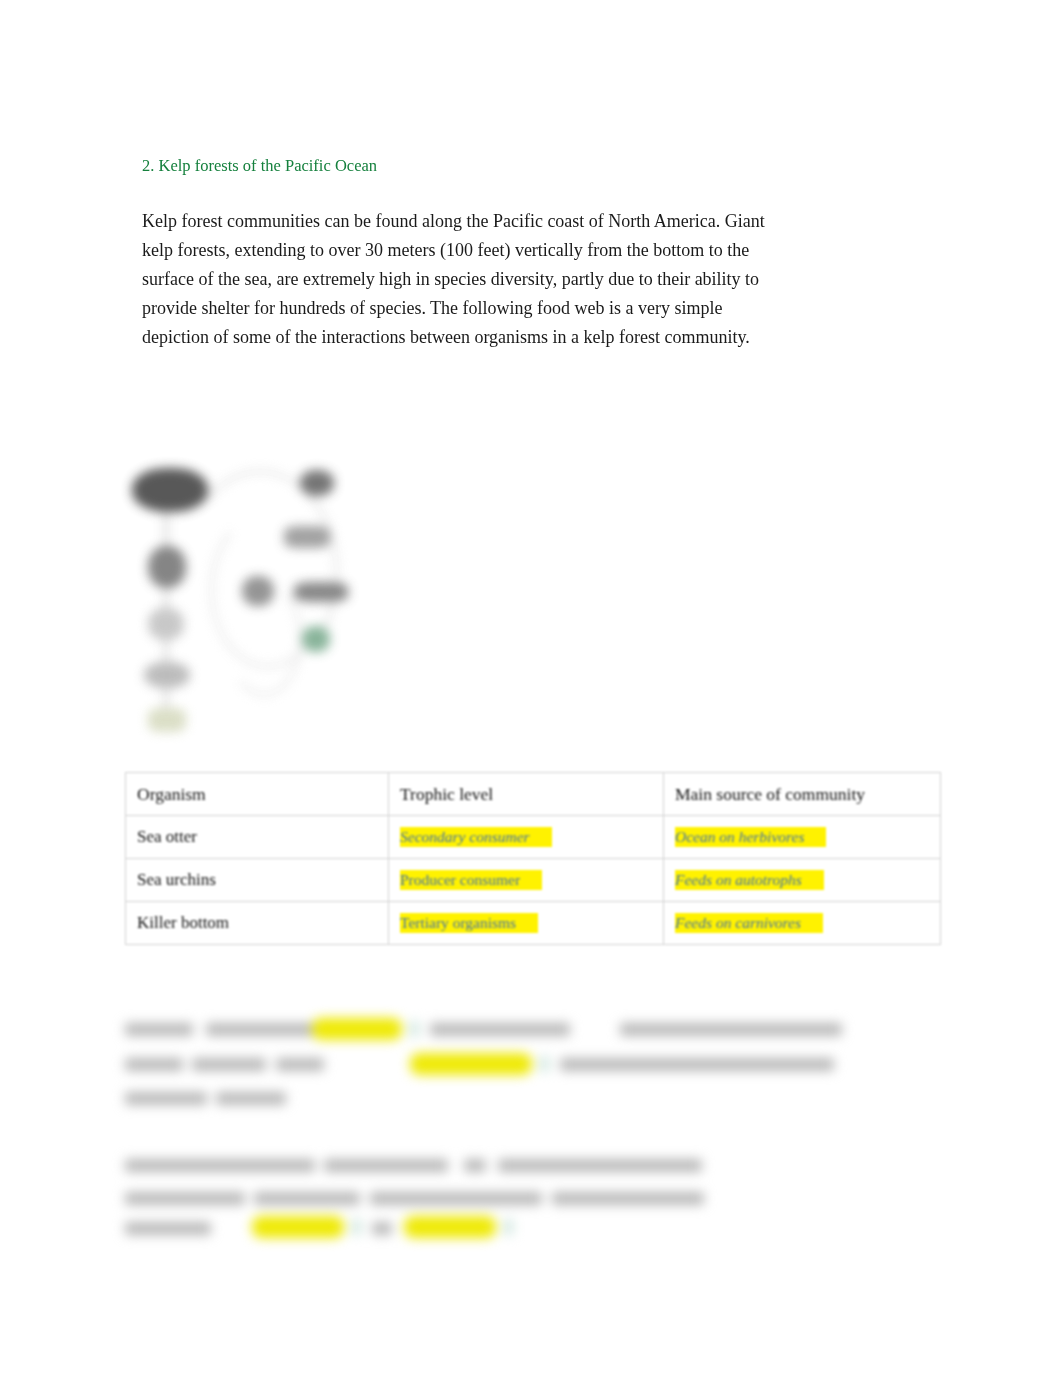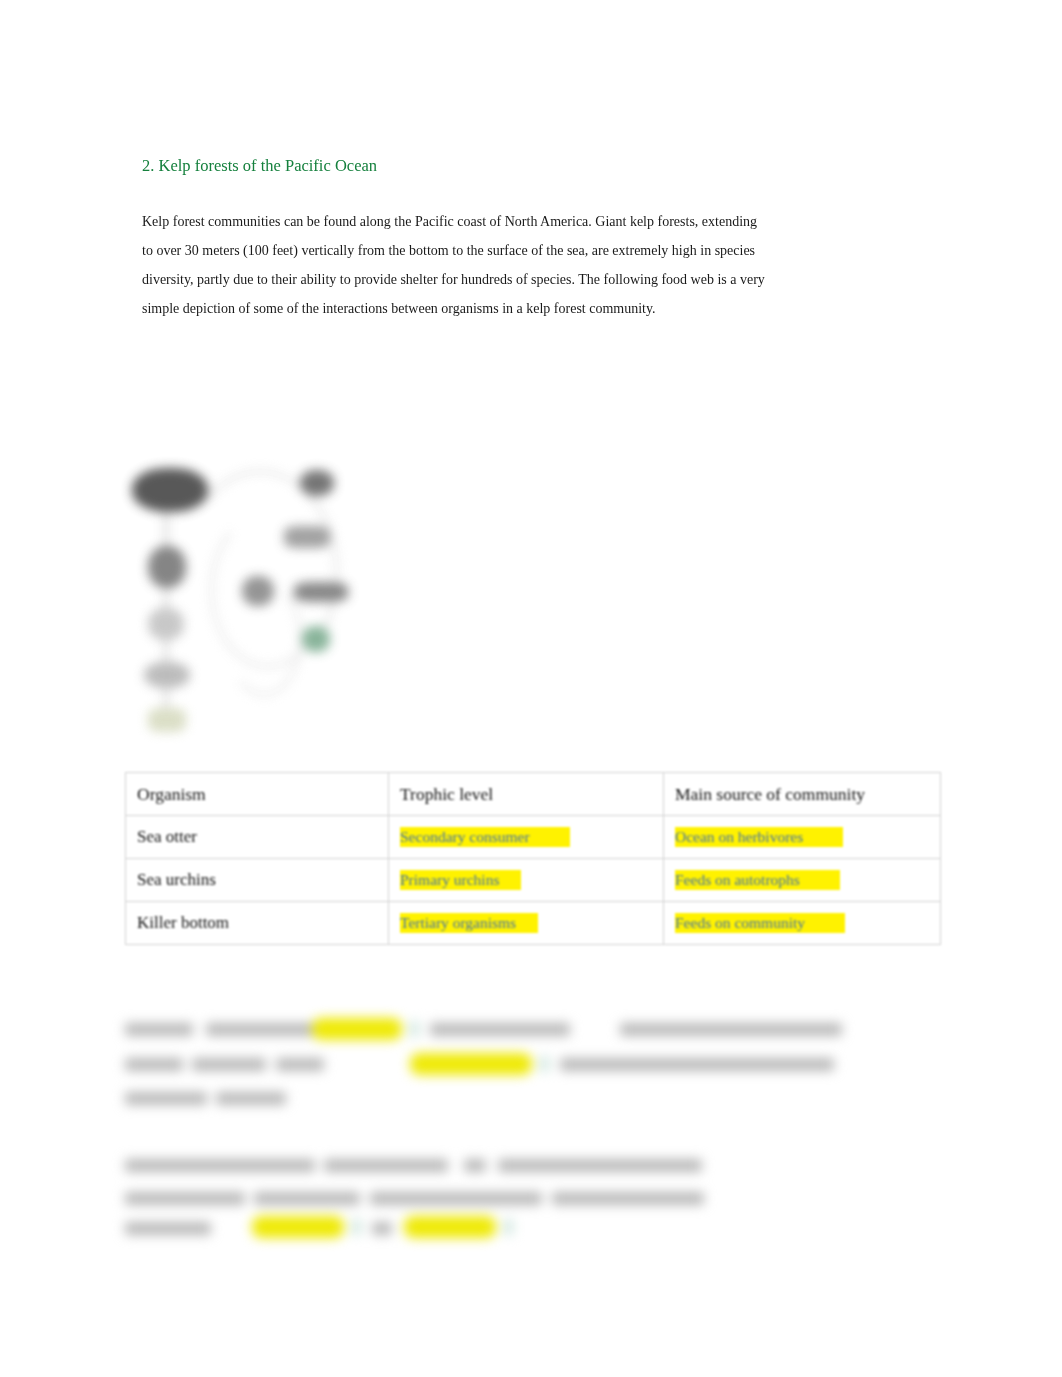--- a/index.html
+++ b/index.html
@@ -32,21 +32,21 @@
     color: #15803d;
     white-space: nowrap;
   }
 
   
   .intro-paragraph {
     position: absolute;
     left: 142px;
     top: 207px;
     width: 628px;
-    font-size: 14px;
+    font-size: 18px;
     line-height: 29px;
     color: #1a1a1a;
     text-align: left;
   }
 
   
   .prompt-line {
     position: absolute;
     left: 123px;
     top: 394px;
@@ -121,21 +121,21 @@
     color: #111111;
     font-size: 17px;
   }
   .hl {
     background: #FFF200;
     padding: 1px 0 2px 0;
     box-decoration-break: clone;
     -webkit-box-decoration-break: clone;
   }
   .hl.pad-sm  { padding-right: 22px; }
-  .hl.pad-md  { padding-right: 40px; }
+  .hl.pad-md  { padding-right: 22px; font-style: italic; }
   .hl.pad-lg  { padding-right: 58px; }
 
   
   .redacted-block {
     position: absolute;
     filter: blur(6px);
   }
   .rb-line {
     position: absolute;
     height: 13px;
@@ -220,36 +220,36 @@
         <td class="answer">
           <div class="cell-inner"><span class="hl pad-md">Ocean on herbivores</span></div>
         </td>
       </tr>
 
       <tr>
         <td class="organism">
           <div class="cell-inner">Sea urchins</div>
         </td>
         <td class="answer">
-          <div class="cell-inner"><span class="hl pad-sm">Primary urchins</span></div>
+          <div class="cell-inner"><span class="hl pad-sm">Producer consumer</span></div>
         </td>
         <td class="answer">
           <div class="cell-inner"><span class="hl pad-md">Feeds on autotrophs</span></div>
         </td>
       </tr>
 
       <tr>
         <td class="organism">
           <div class="cell-inner">Killer bottom</div>
         </td>
         <td class="answer">
           <div class="cell-inner"><span class="hl pad-sm">Tertiary organisms</span></div>
         </td>
         <td class="answer">
-          <div class="cell-inner"><span class="hl pad-md">Feeds on community</span></div>
+          <div class="cell-inner"><span class="hl pad-md">Feeds on carnivores</span></div>
         </td>
       </tr>
 
     </tbody>
   </table>
 
   <div class="redacted-block" style="left:120px; top:1012px; width:770px; height:95px;">
     <div class="rb-line" style="left:5px;   top:11px; width:68px;"></div>
     <div class="rb-line" style="left:86px;  top:11px; width:112px;"></div>
     <div class="rb-hl" style="left:192px; top:6px;  width:90px;"></div>

